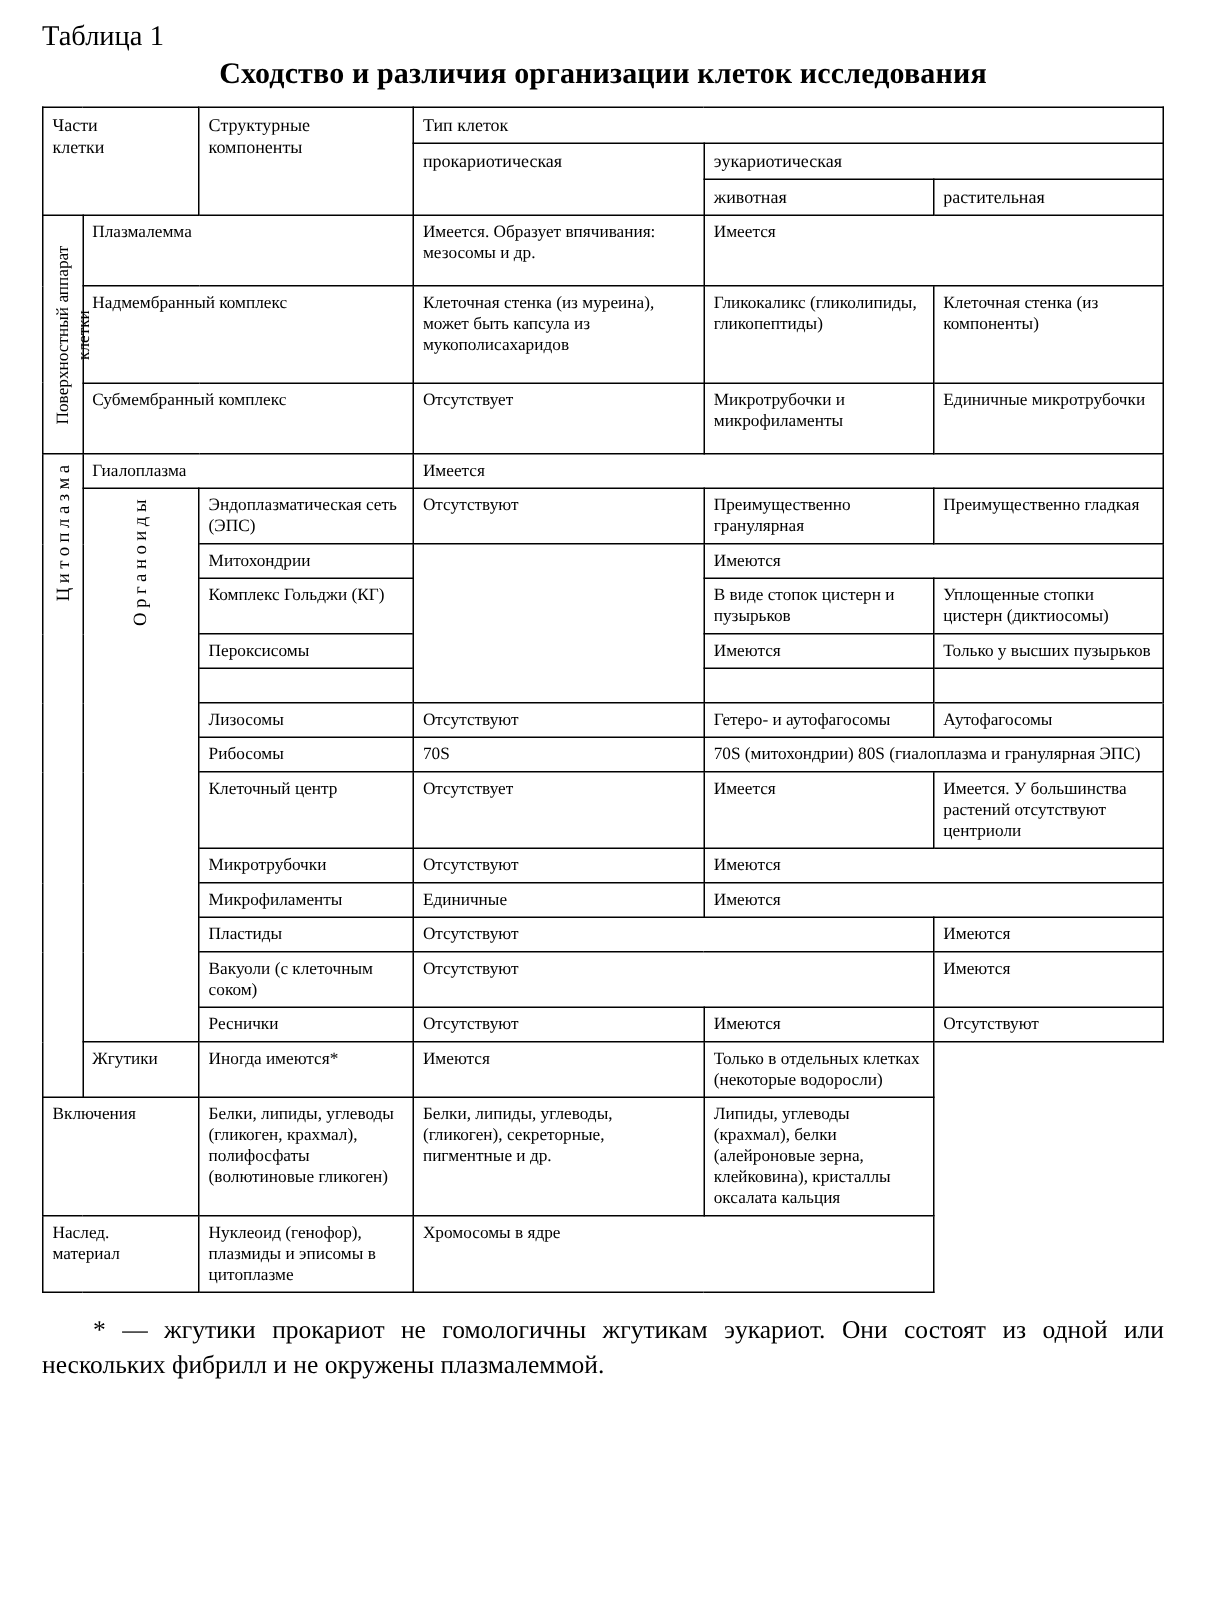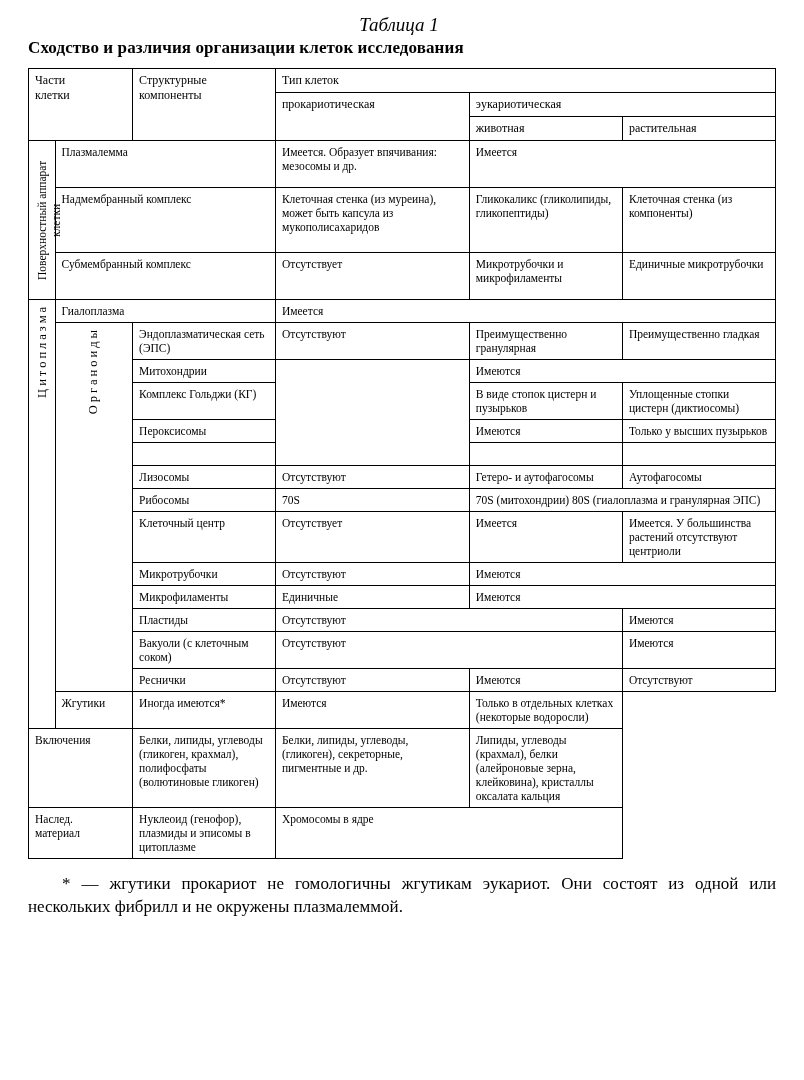--- a/index.html
+++ b/index.html
@@ -14,30 +14,29 @@
     color: #000000;
   }
   .page {
     width: 804px;
     min-height: 1080px;
     box-sizing: border-box;
     padding: 10px 28px 10px 28px;
     position: relative;
   }
   .table-caption {
-    text-align: center;
-    font-style: italic;
+    text-align: left;
     font-size: 19px;
     margin: 4px 6px 2px 0;
     font-family: "Liberation Serif", serif;
   }
   .doc-title {
-    text-align: left;
+    text-align: center;
     font-weight: bold;
-    font-size: 17px;
+    font-size: 20px;
     margin: 2px 0 10px 0;
     letter-spacing: 0.1px;
   }
   table.main {
     border-collapse: collapse;
     width: 100%;
     table-layout: fixed;
     font-size: 11.5px;
     line-height: 1.22;
   }

